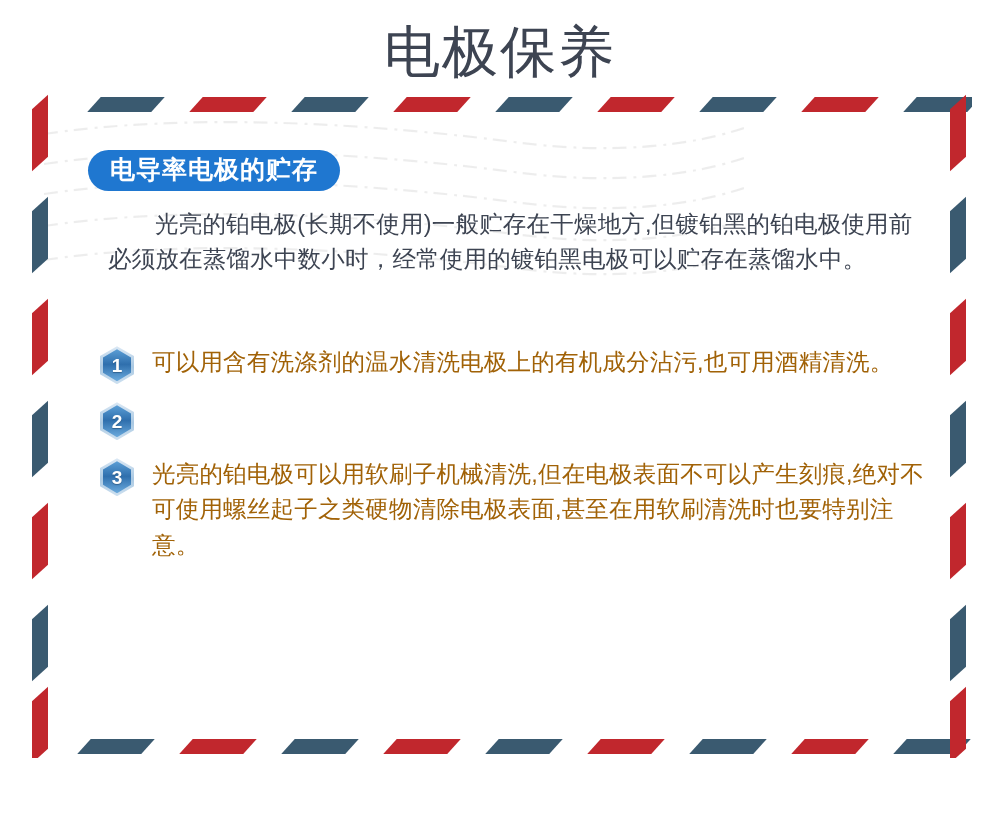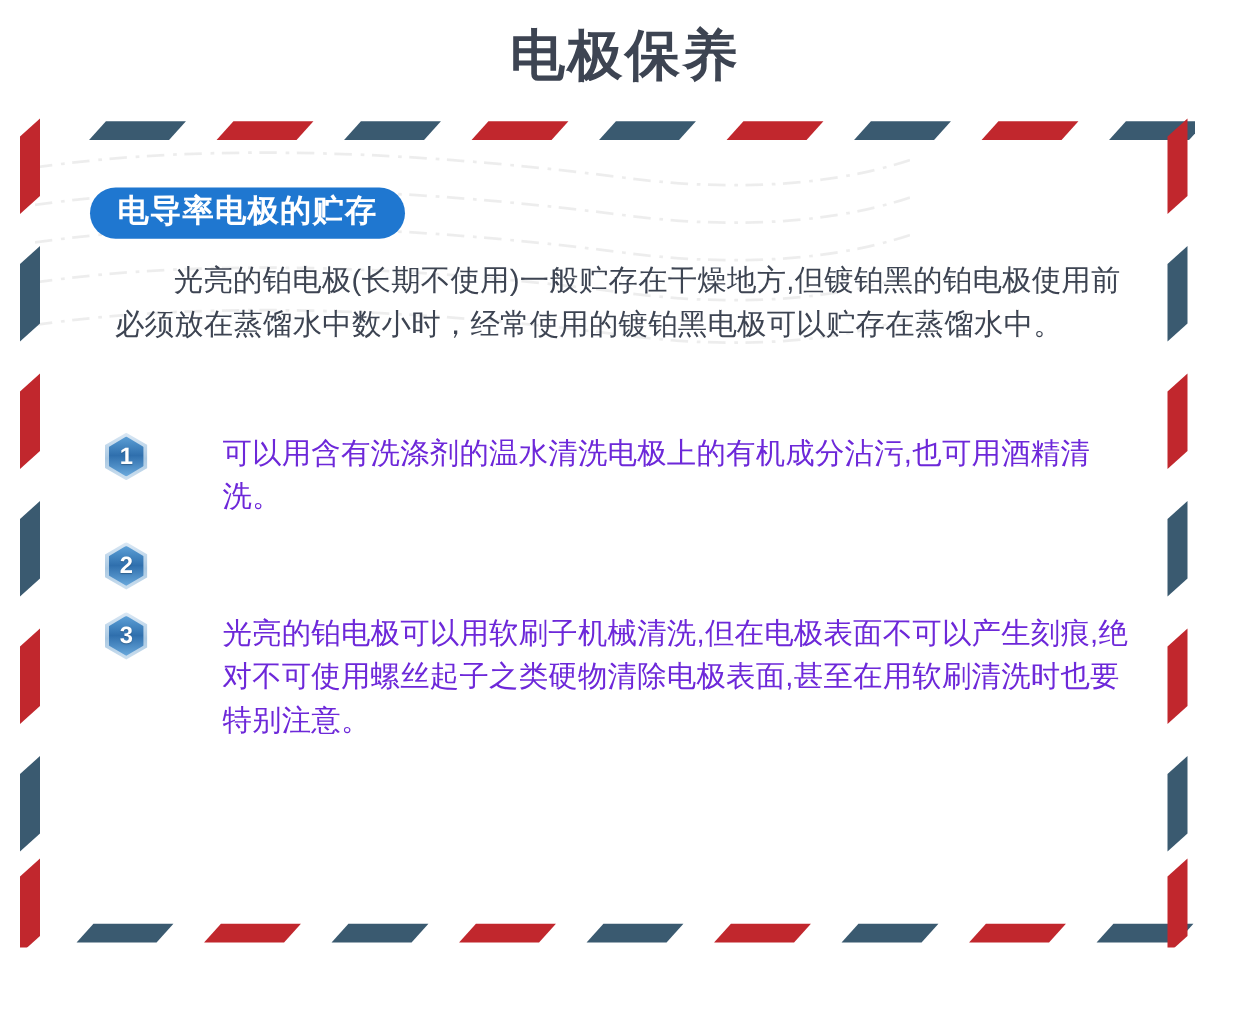--- a/index.html
+++ b/index.html
@@ -11,33 +11,33 @@
     width: 1000px;
     height: 822px;
     font-family: "Liberation Sans", "DejaVu Sans", sans-serif;
     overflow: hidden;
     position: relative;
   }
 
   
   .page-title {
     text-align: center;
-    font-size: 44px;
-    font-weight: 700;
+    font-size: 56px;
+    font-weight: 400;
     color: #3d4452;
     letter-spacing: 2px;
     padding-top: 16px;
     line-height: 1.3;
     user-select: none;
   }
 
   
   .frame {
     position: absolute;
-    left: 12px;
+    left: 28px;
     top: 94px;
     width: 944px;
     height: 664px;
   }
 
   
   .edge { position: absolute; overflow: hidden; }
 
   .edge-top    { left: 0;  top: 0;    width: 944px; height: 22px; }
   .edge-bottom { left: 0;  bottom: 0; width: 944px; height: 22px; }
@@ -143,26 +143,25 @@
     align-items: center;
     justify-content: center;
     color: #ffffff;
     font-size: 19px;
     font-weight: 700;
     line-height: 1;
     text-shadow: 0 1px 1px rgba(20,50,80,.45);
   }
 
   .item-text {
-    color: #6d28d9;
+    color: #a16207;
     font-size: 23.5px;
     line-height: 1.5;
     letter-spacing: .2px;
     padding-top: 1px;
-    margin-left: 42px;
   }
 </style>
 </head>
 <body>
 
 <div class="page-title">电极保养</div>
 
 <div class="frame">
 
   <svg class="waves" viewBox="0 0 700 180" preserveAspectRatio="none">

